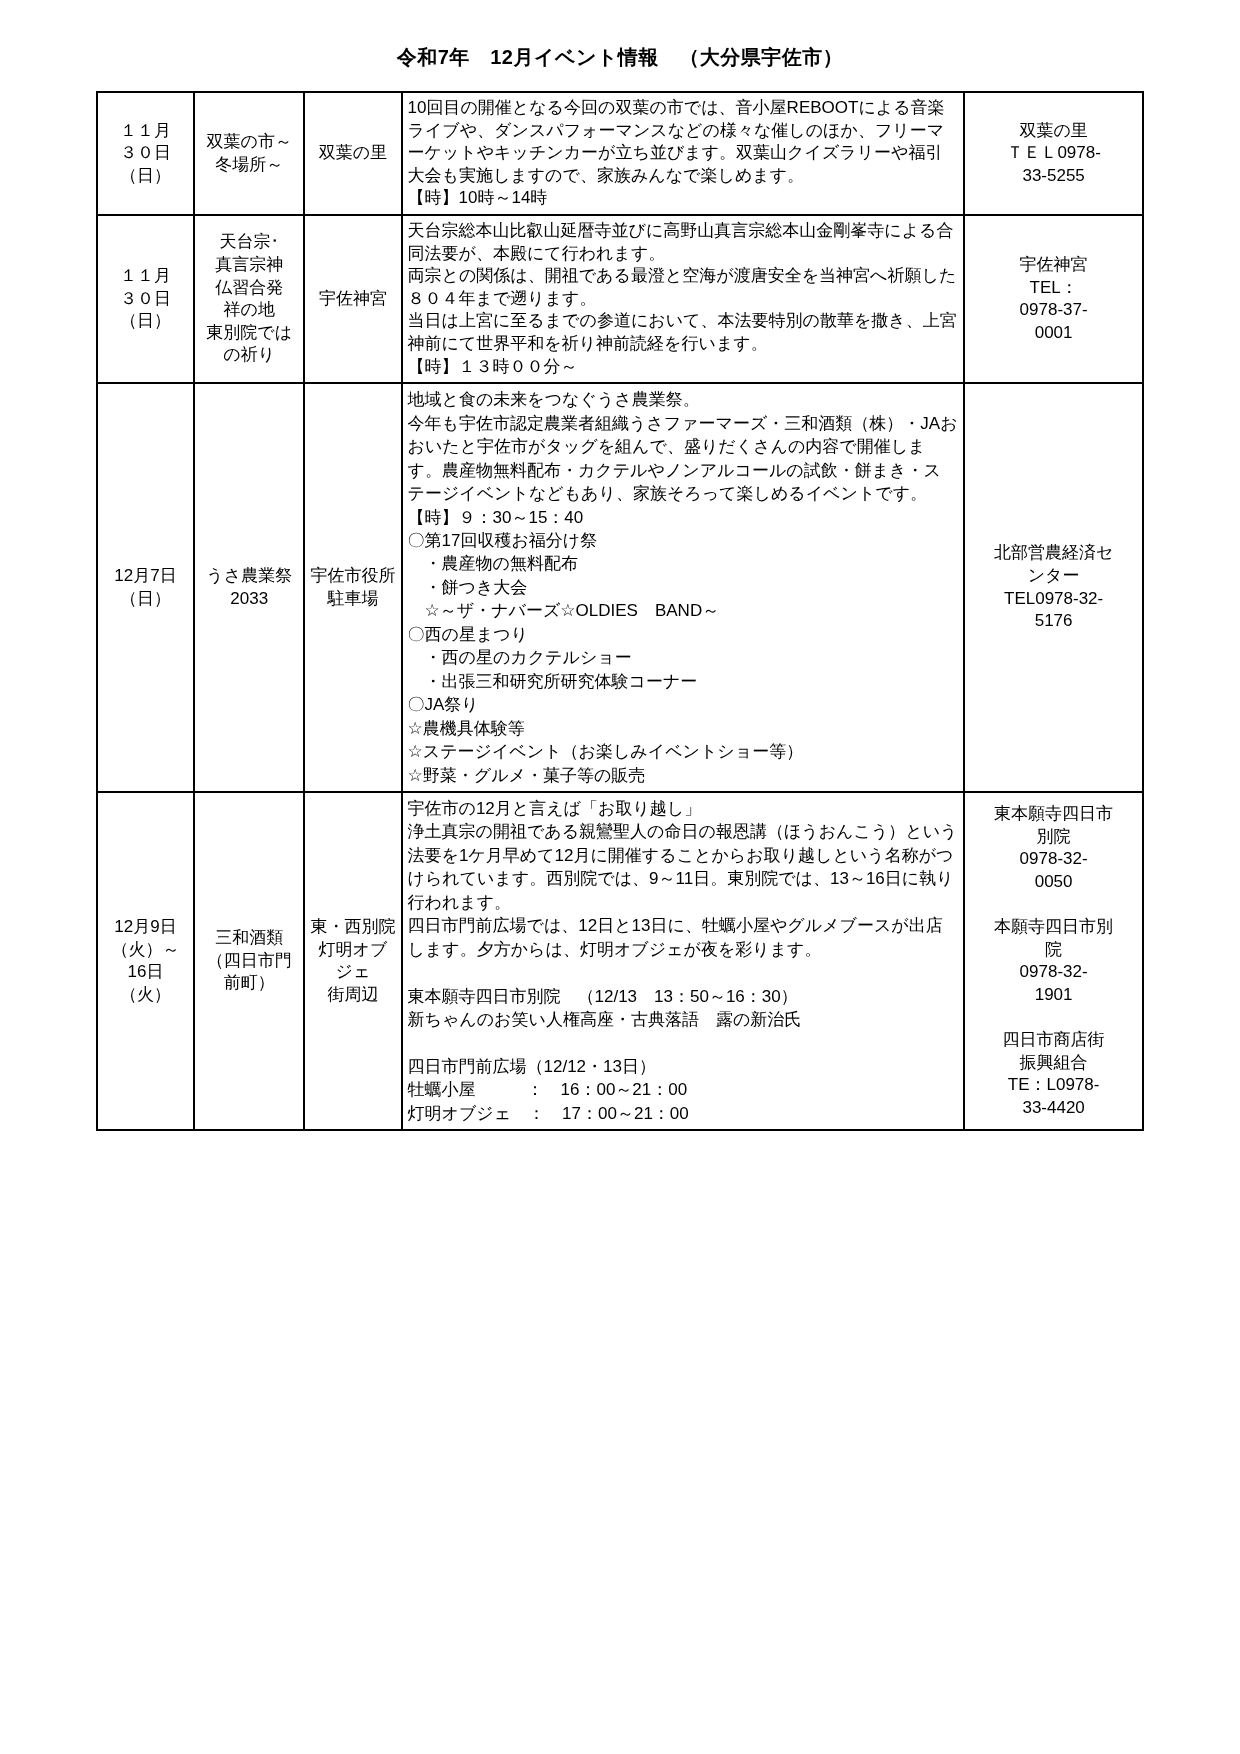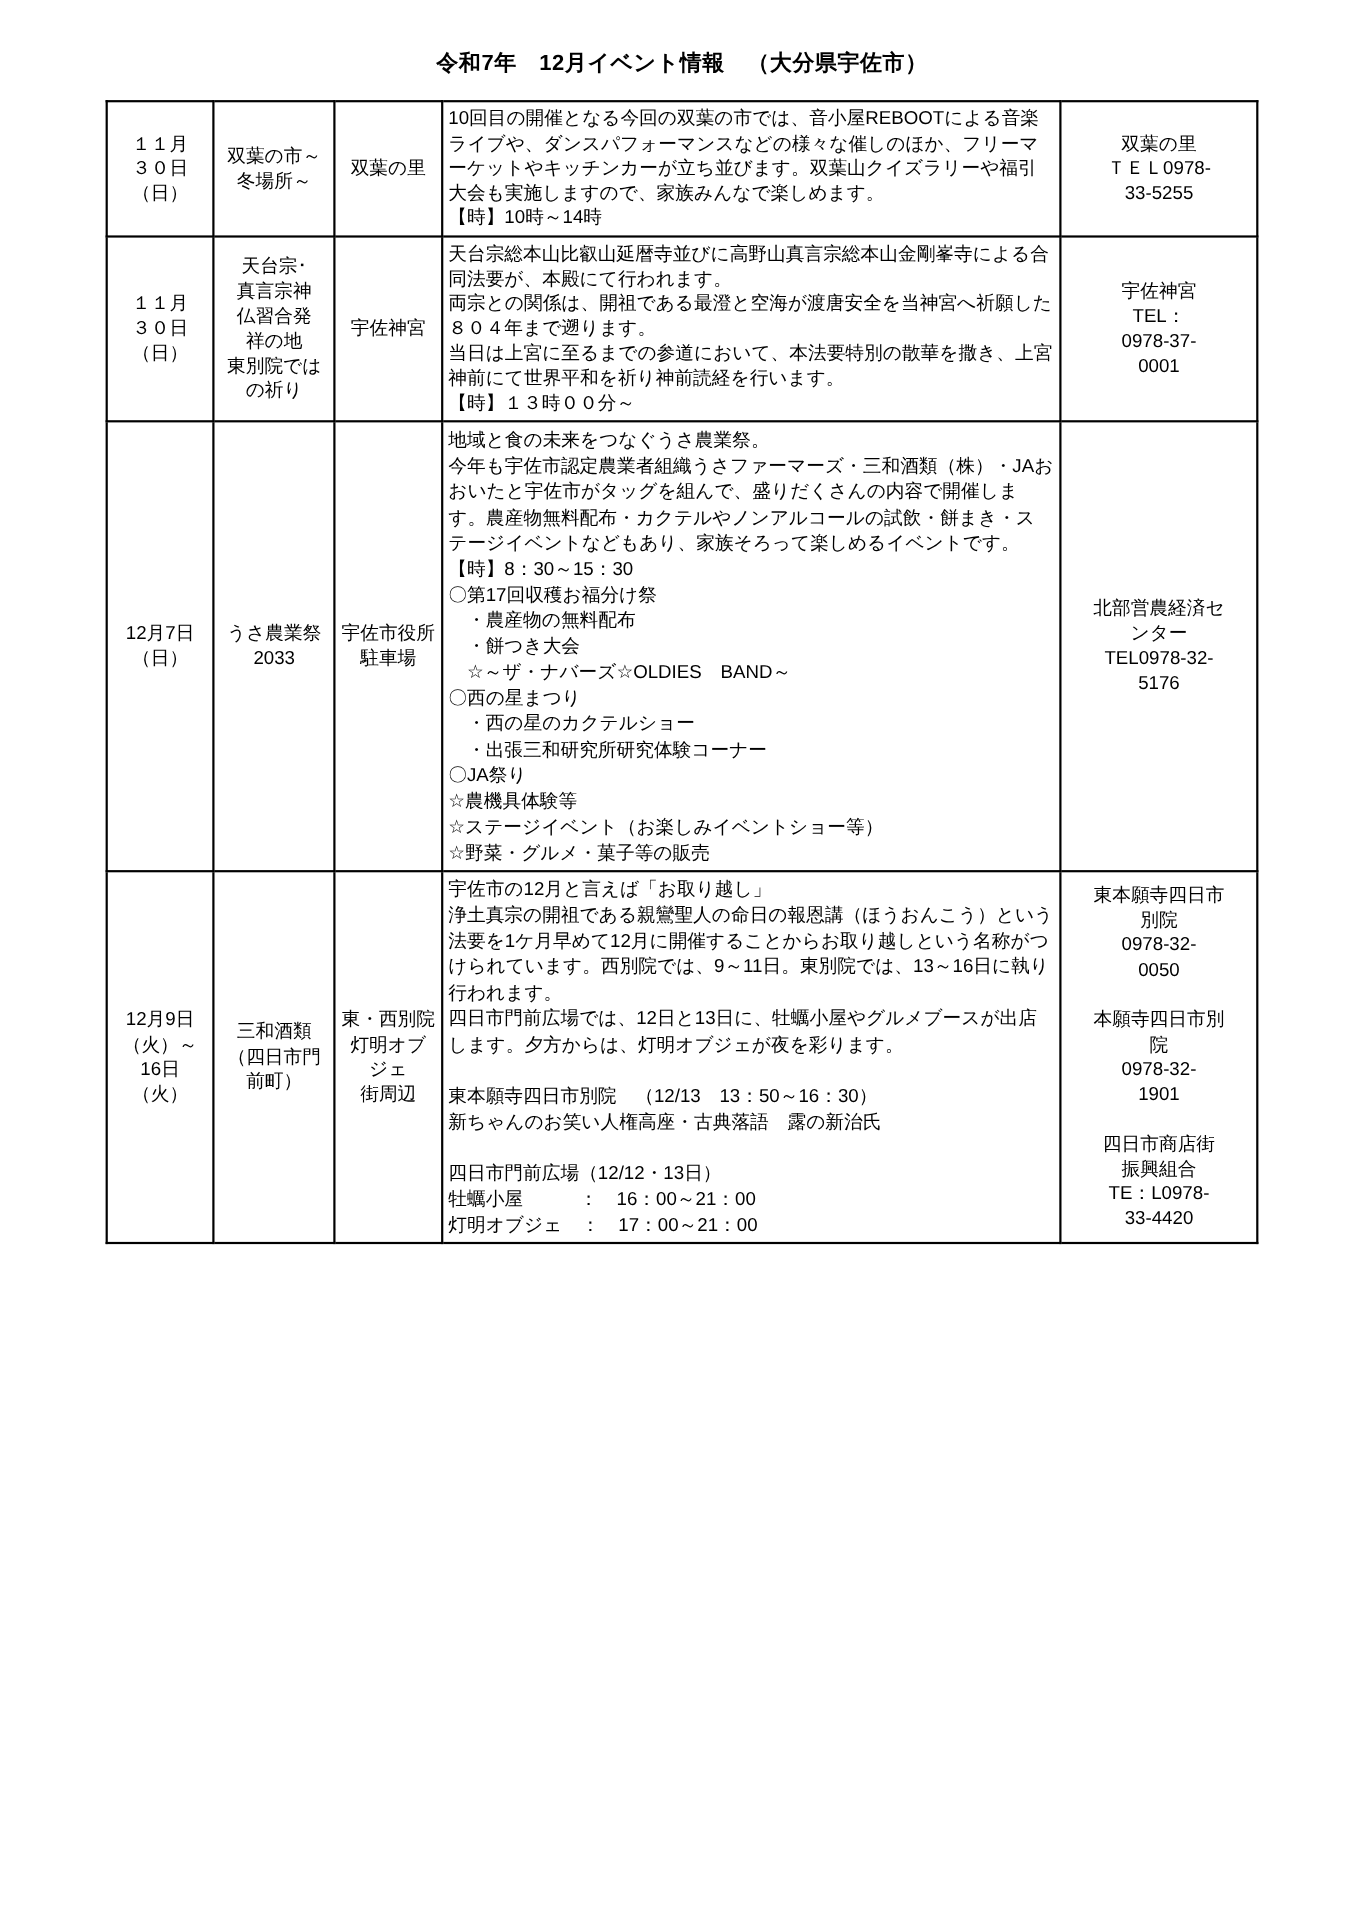--- a/index.html
+++ b/index.html
@@ -131,21 +131,21 @@
 
         <tr class="row-tall">
           <td class="date">12月7日
 （日）</td>
           <td class="name">うさ農業祭
 2033</td>
           <td class="place">宇佐市役所
 駐車場</td>
           <td class="desc tight">地域と食の未来をつなぐうさ農業祭。
 今年も宇佐市認定農業者組織うさファーマーズ・三和酒類（株）・JAおおいたと宇佐市がタッグを組んで、盛りだくさんの内容で開催します。農産物無料配布・カクテルやノンアルコールの試飲・餅まき・ステージイベントなどもあり、家族そろって楽しめるイベントです。
-【時】8：30～15：30
+【時】９：30～15：40
 〇第17回収穫お福分け祭
 　・農産物の無料配布
 　・餅つき大会
 　☆～ザ・ナバーズ☆OLDIES　BAND～
 〇西の星まつり
 　・西の星のカクテルショー
 　・出張三和研究所研究体験コーナー
 〇JA祭り
 ☆農機具体験等
 ☆ステージイベント（お楽しみイベントショー等）

